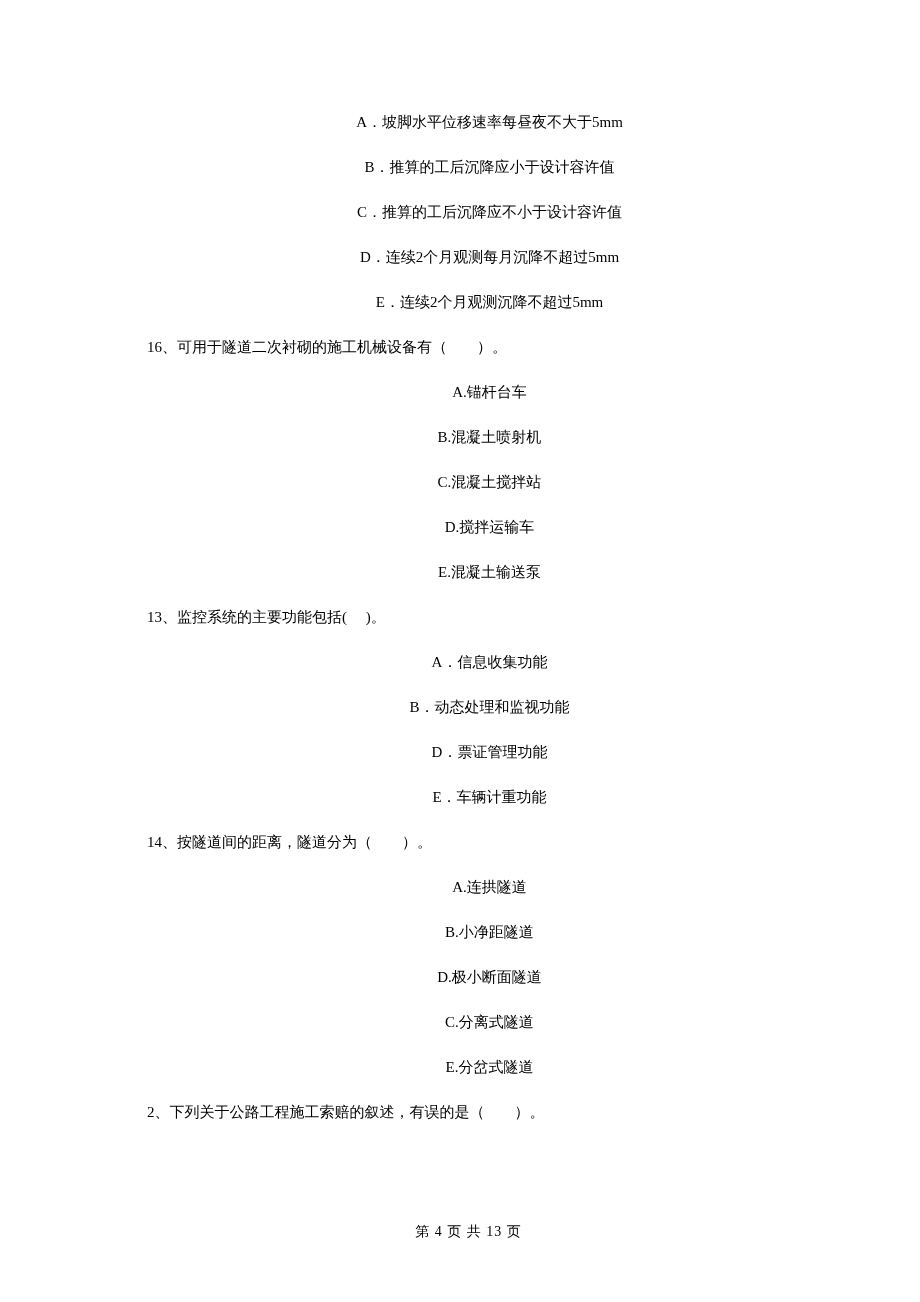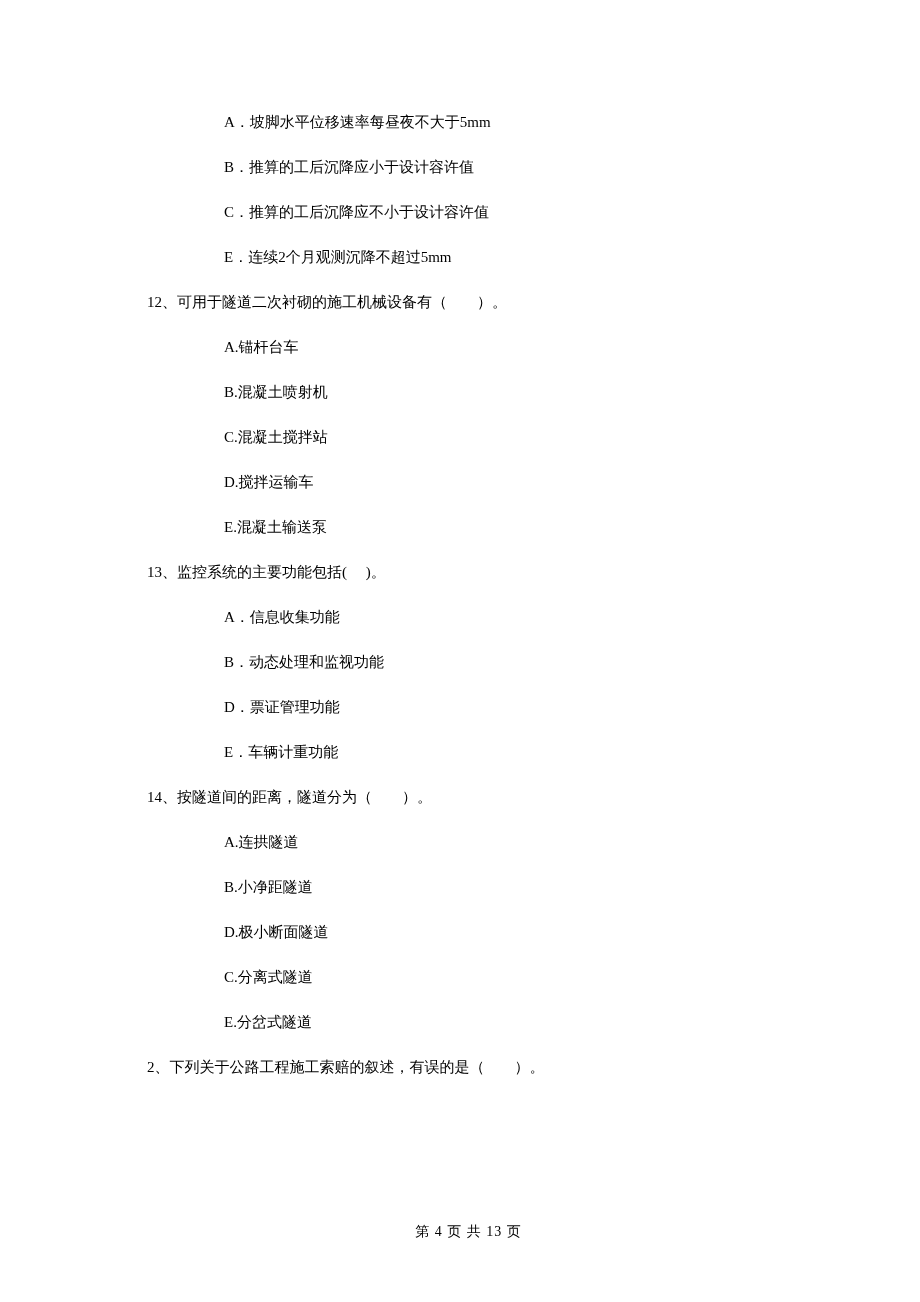--- a/index.html
+++ b/index.html
@@ -16,22 +16,23 @@
       color: #000000;
       position: relative;
     }
     .page-content {
       padding-top: 112px;
       padding-left: 147px;
       padding-right: 120px;
     }
     .option {
       margin-bottom: 24px;
-      margin-left: 77px;
+      margin-left: 32px;
       line-height: 1.4;
+      text-align: center;
     }
     .question {
       margin-top: 14px;
       margin-bottom: 24px;
       line-height: 1.4;
     }
     .footer {
       position: absolute;
       bottom: 61px;
       left: 17px;
@@ -42,23 +43,24 @@
     }
   </style>
 </head>
 <body>
 
 <div class="page-content">
 
   <div class="option">A．坡脚水平位移速率每昼夜不大于5mm</div>
   <div class="option">B．推算的工后沉降应小于设计容许值</div>
   <div class="option">C．推算的工后沉降应不小于设计容许值</div>
+  <div class="option">D．连续2个月观测每月沉降不超过5mm</div>
   <div class="option">E．连续2个月观测沉降不超过5mm</div>
 
-  <div class="question">12、可用于隧道二次衬砌的施工机械设备有（　　）。</div>
+  <div class="question">16、可用于隧道二次衬砌的施工机械设备有（　　）。</div>
   <div class="option">A.锚杆台车</div>
   <div class="option">B.混凝土喷射机</div>
   <div class="option">C.混凝土搅拌站</div>
   <div class="option">D.搅拌运输车</div>
   <div class="option">E.混凝土输送泵</div>
 
   <div class="question">13、监控系统的主要功能包括(　 )。</div>
   <div class="option">A．信息收集功能</div>
   <div class="option">B．动态处理和监视功能</div>
   <div class="option">D．票证管理功能</div>

